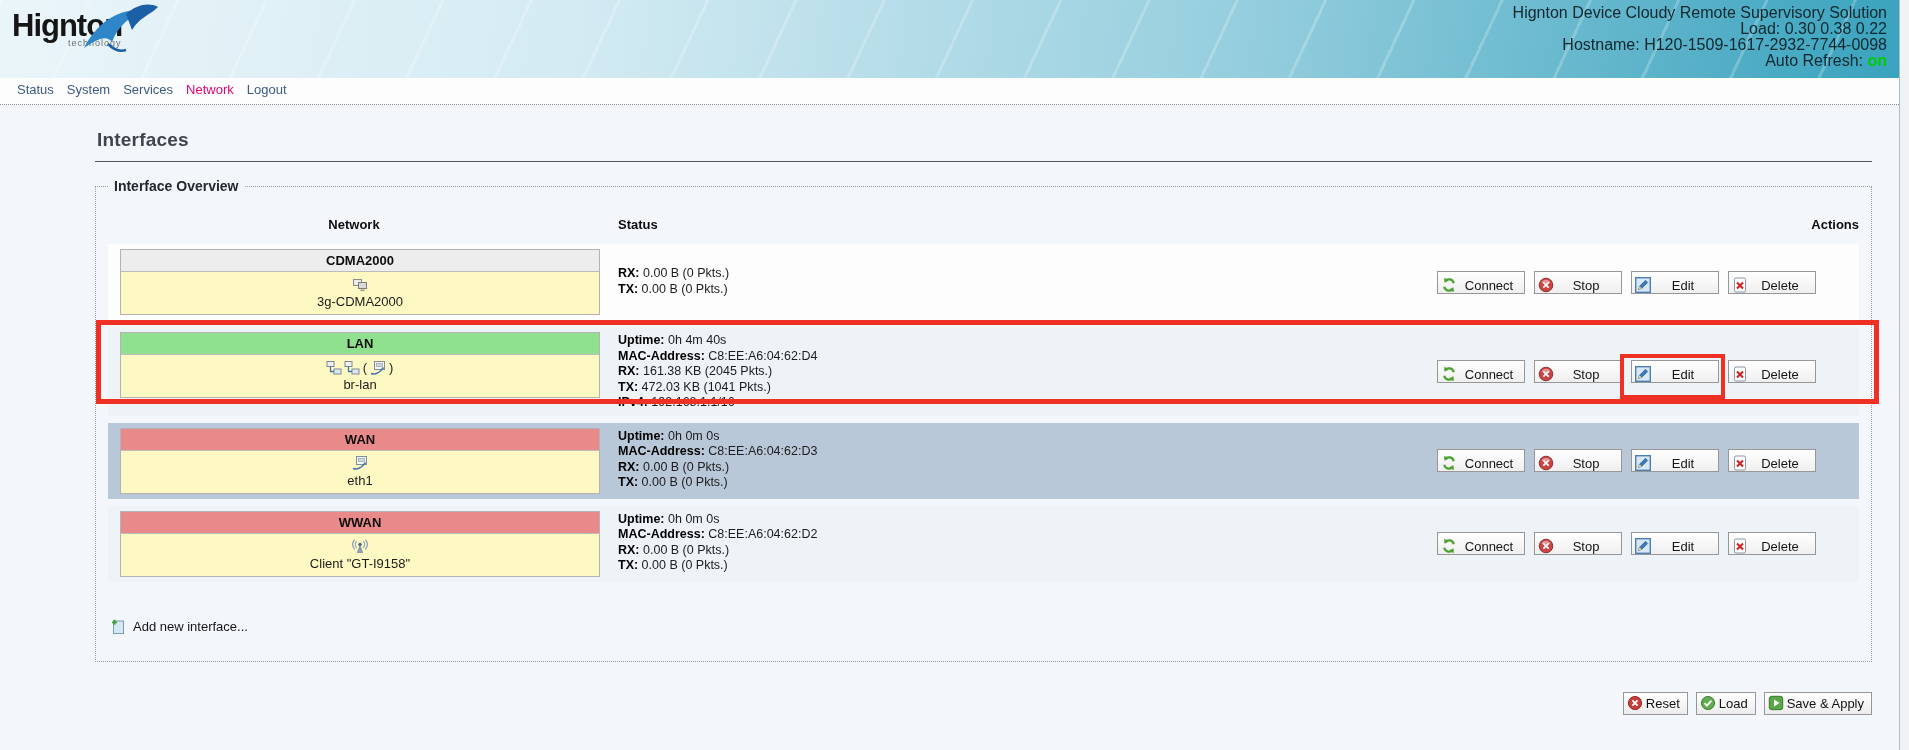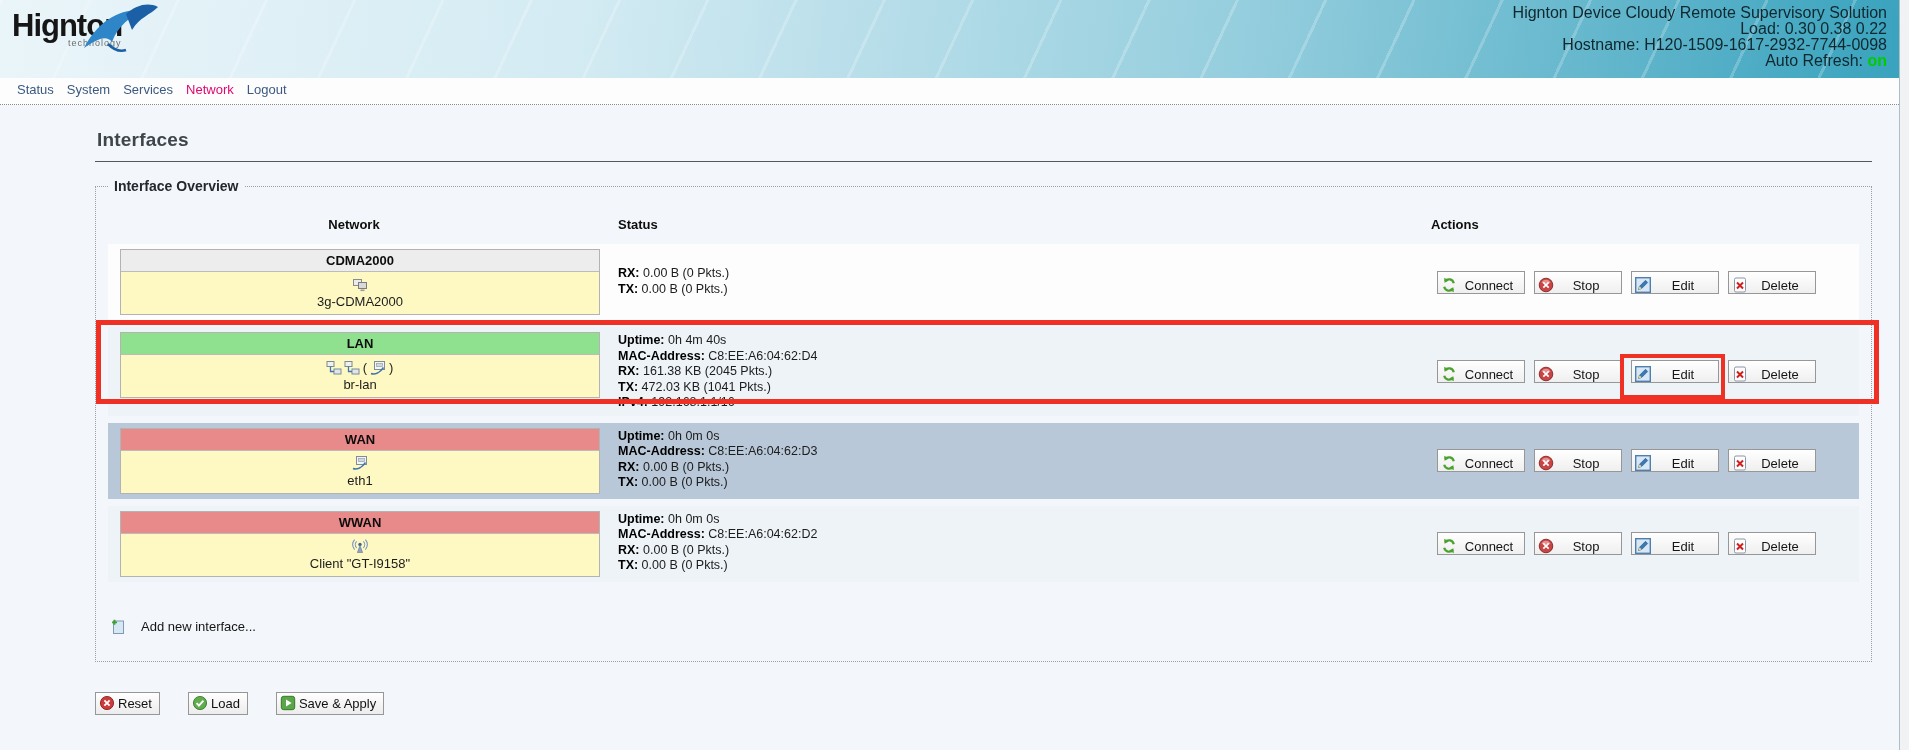--- a/index.html
+++ b/index.html
@@ -21,39 +21,39 @@
 
 .content{padding:24px 37px 0 95px}
 .page-title{font-size:19px;font-weight:bold;color:#3e464c;border-bottom:1px solid #55585b;padding:0 0 10px 2px;margin-bottom:24px;letter-spacing:.2px}
 .fieldset{position:relative;border:1px dotted #9aa0a6;padding:26px 12px 22px;margin-bottom:30px}
 .legend{position:absolute;top:-9px;left:12px;background:#f3f6fa;padding:0 6px;font-weight:bold;font-size:14px;color:#23282c}
 .thead,.trow{display:grid;grid-template-columns:492px 1fr 428px}
 .thead{margin:4px 0 12px}
 .th{font-weight:bold;font-size:13px;color:#0d0d0d}
 .th-network{text-align:center}
 .th-status{padding-left:18px}
-.th-actions{text-align:left}
+.th-actions{text-align:right}
 .trow{position:relative;padding:5px 0;margin-bottom:7px}
 .netbox{margin-left:12px;background:#fef9c3;border:1px solid #b3b3b3;align-self:start}
 .netbox-head{font-weight:bold;font-size:13px;text-align:center;padding:3px 0;border-bottom:1px solid #bcbcbc;color:#0d0d0d}
 .netbox-body{text-align:center;padding:4px 0 5px}
 .net-icons{height:17px;display:flex;justify-content:center;align-items:center;gap:2px;font-size:13px;color:#222}
 .net-dev{font-size:13px;margin-top:1px}
 .cell-status{padding:1px 0 0 18px;font-size:12.5px;line-height:15.5px}
 .cell-status b{color:#000}
 .cell-actions{display:flex;align-items:center;gap:9px;padding-left:6px}
 .btn-wrap{position:relative;display:inline-block}
 .abtn{display:flex;align-items:flex-end;width:88px;height:23px;border:1px solid #979797;background:linear-gradient(#fff,#efefef);font:13px "Liberation Sans",sans-serif;cursor:pointer;padding:0 3px}
 .abtn-label{flex:1;text-align:center;color:#151515}
 .icon{display:inline-flex;width:16px;height:16px;flex:0 0 auto}
 .icon svg{width:100%;height:100%}
 .paren{font-size:13px;padding:0 1px}
-.add-link{display:inline-flex;align-items:center;gap:15px;margin:30px 0 2px 2px;font-size:13px;color:#151515;cursor:pointer;background:none;border:none}
-
-.footer-bar{display:flex;gap:28px}
+.add-link{display:inline-flex;align-items:center;gap:7px;margin:30px 0 2px 2px;font-size:13px;color:#151515;cursor:pointer;background:none;border:none}
+
+.footer-bar{display:flex;justify-content:flex-end;gap:8px}
 .fbtn{display:inline-flex;align-items:center;gap:3px;border:1px solid #979797;background:linear-gradient(#fff,#ececec);height:23px;padding:0 7px 0 3px;font:13px "Liberation Sans",sans-serif;cursor:pointer;color:#111}
 
 .anno{position:absolute;pointer-events:none;z-index:6}
 .anno-row{left:-12px;right:-20px;top:-7px;bottom:12px;border:5px solid var(--anno,#ee3124)}
 .anno-btn{left:-11px;right:-6px;top:-6px;bottom:-16px;border:4px solid var(--anno,#ee3124)}
 
 .scrollbar{position:absolute;right:0;top:0;bottom:0;width:10px;background:#f1f2f3;border-left:1px solid #aebdc6;z-index:10}
 </style>
 </head>
 <body>

